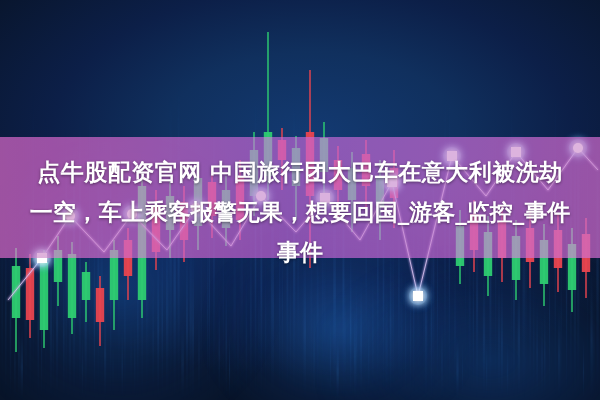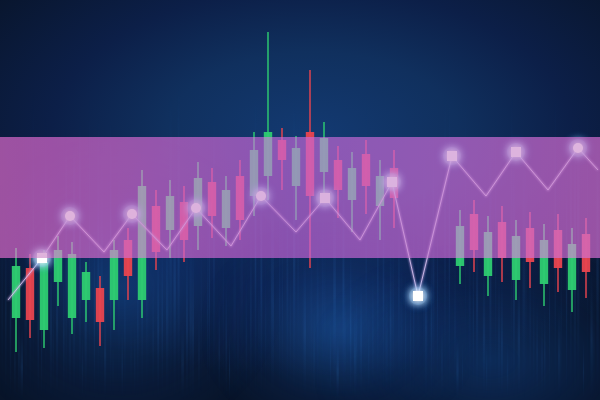--- a/index.html
+++ b/index.html
@@ -395,14 +395,19 @@
         <circle cx="516" cy="152" r="9" fill="#4aa8ff" opacity="0.45" filter="url(#nodeGlow)"></circle>
         <rect x="511" y="147" width="10" height="10" fill="#ffffff" filter="url(#nodeGlow)"></rect>
         <circle cx="578" cy="148" r="9" fill="#4aa8ff" opacity="0.45" filter="url(#nodeGlow)"></circle>
         <circle cx="578" cy="148" r="5" fill="#ffffff" filter="url(#nodeGlow)"></circle>
       </g>
   </svg>
 
   <div class="band-tint"></div>
   <div class="band"></div>
 
+  <div class="headline">
+    <span class="ln ln1">点牛股配资官网 中国旅行团大巴车在意大利被洗劫</span>
+    <span class="ln ln2">一空，车上乘客报警无果，想要回国_游客_监控_事件</span>
+    <span class="ln ln3">事件</span>
+  </div>
 
 </div>
 
 </body></html>

